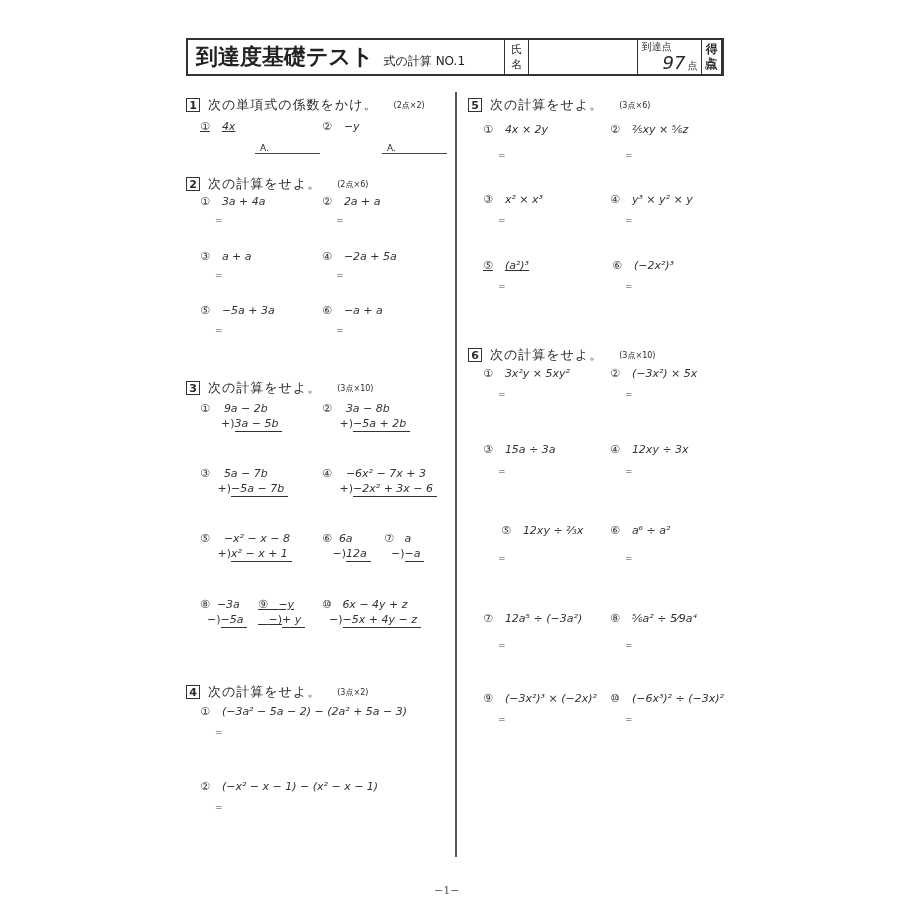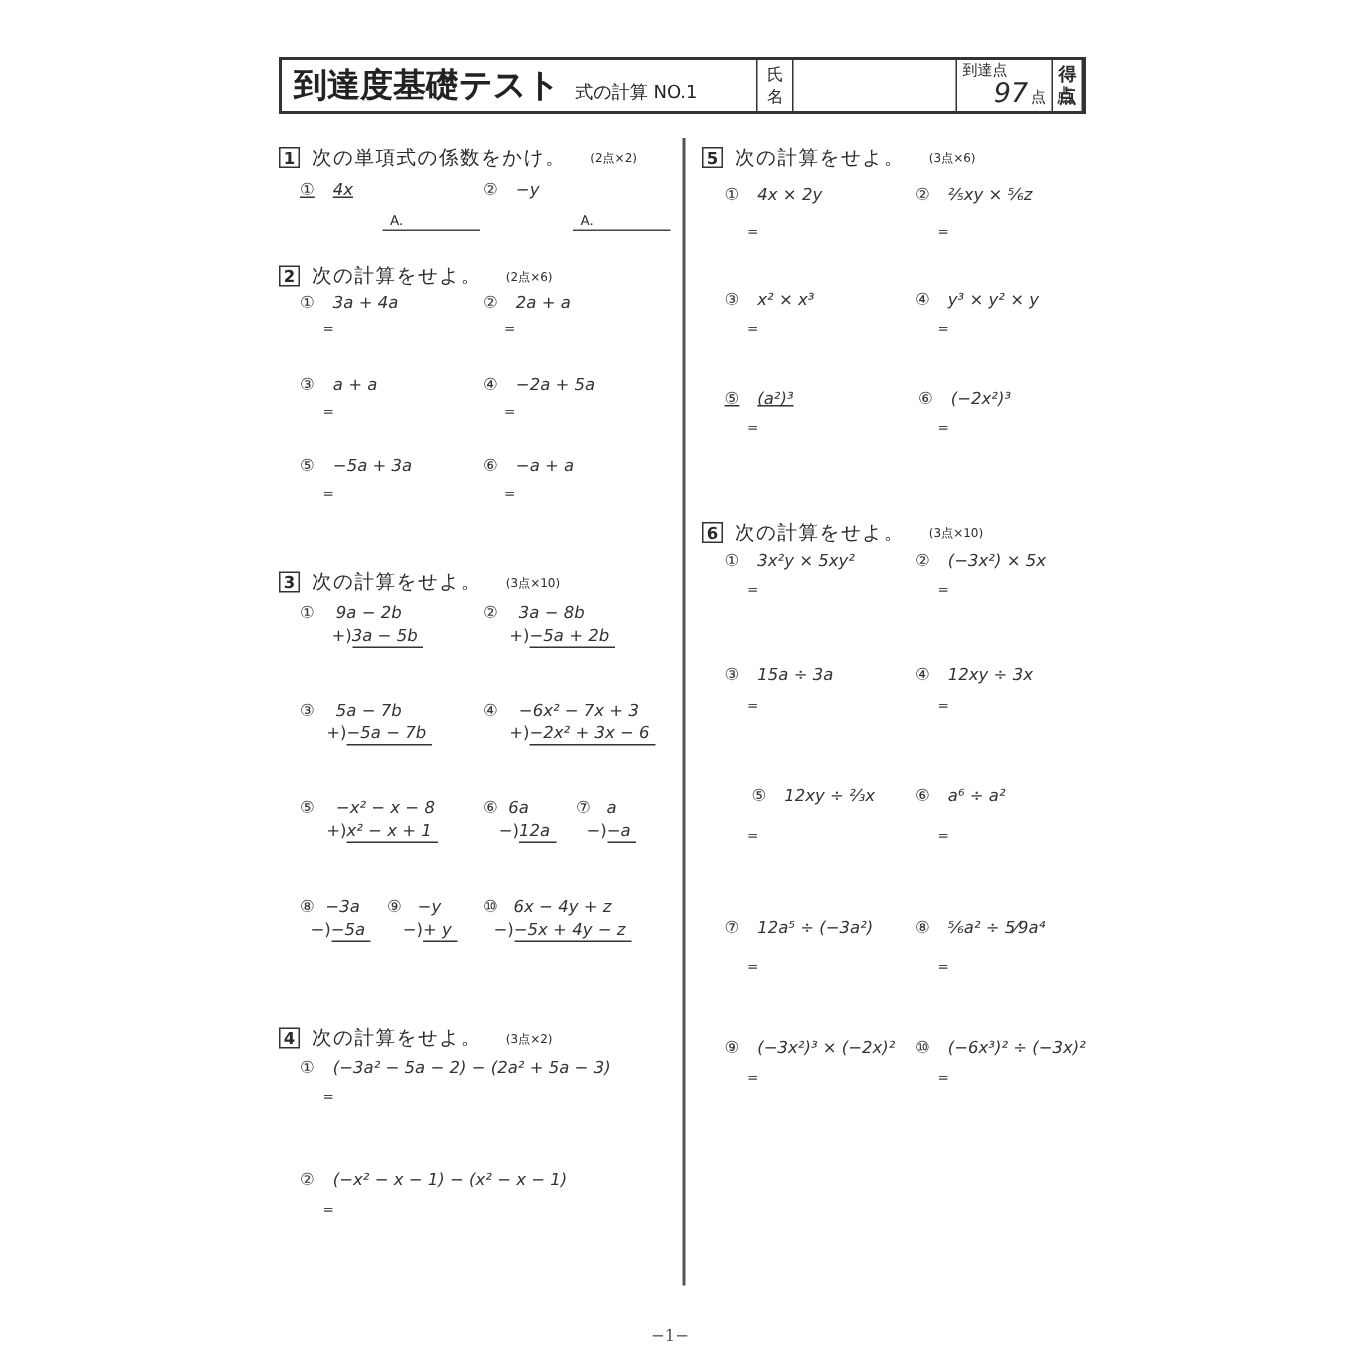--- a/index.html
+++ b/index.html
@@ -131,21 +131,21 @@
   &nbsp;&nbsp;&nbsp;<span class="op">−)</span><span class="bottom">12a</span>
 </div>
 <div class="col" style="left:384px; top:531px;">
   <span class="op">⑦</span>&nbsp;&nbsp;&nbsp;<span>a</span><br>
   &nbsp;&nbsp;<span class="op">−)</span><span class="bottom">−a</span>
 </div>
 <div class="col" style="left:200px; top:597px;">
   <span class="op">⑧</span>&nbsp;&nbsp;<span>−3a</span><br>
   &nbsp;&nbsp;<span class="op">−)</span><span class="bottom">−5a</span>
 </div>
-<div class="col" style="left:258px; top:597px;">
+<div class="col" style="left:258px; top:597px;text-decoration:underline;">
   <span class="op">⑨</span>&nbsp;&nbsp;&nbsp;<span>−y</span><br>
   &nbsp;&nbsp;&nbsp;<span class="op">−)</span><span class="bottom">+ y</span>
 </div>
 <div class="col" style="left:322px; top:597px;">
   <span class="op">⑩</span>&nbsp;&nbsp;&nbsp;<span>6x − 4y + z</span><br>
   &nbsp;&nbsp;<span class="op">−)</span><span class="bottom">−5x + 4y − z</span>
 </div>
 
 <div class="sec-title" style="left:186px; top:683px;">
   <span class="sec-num">4</span>

